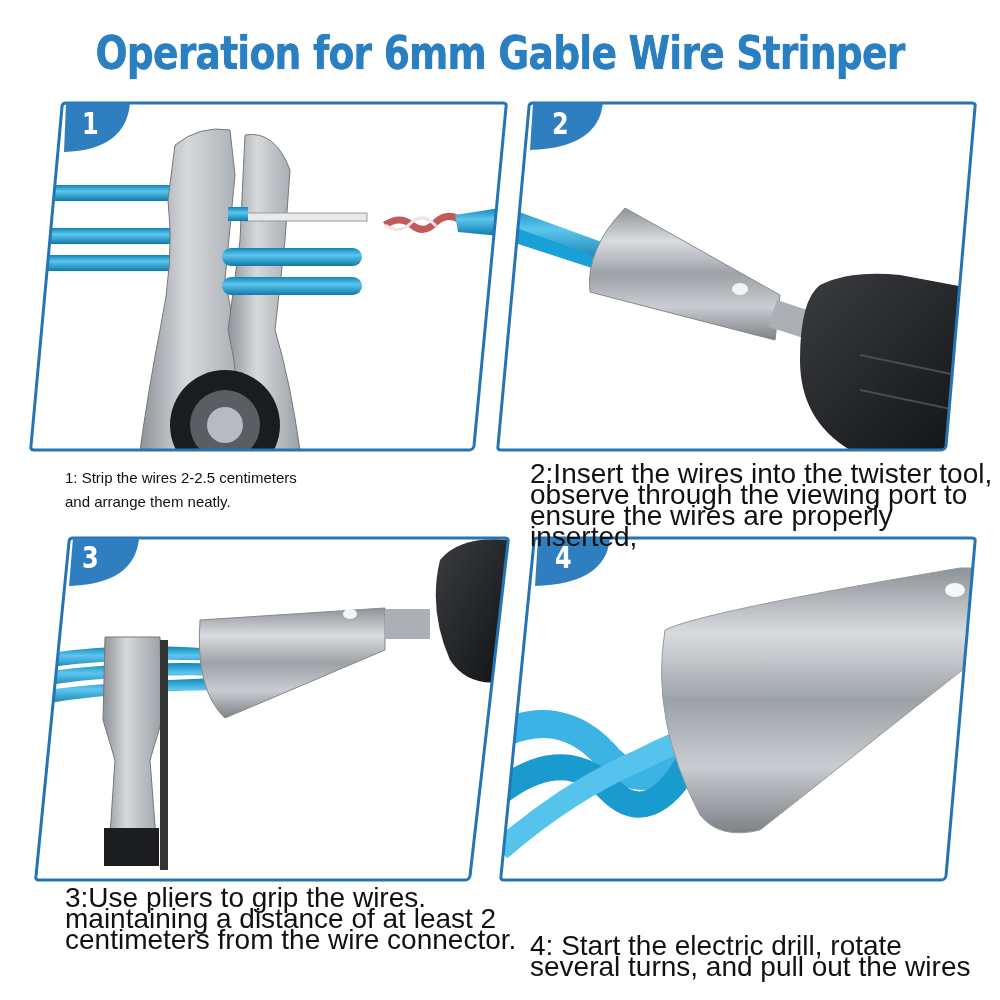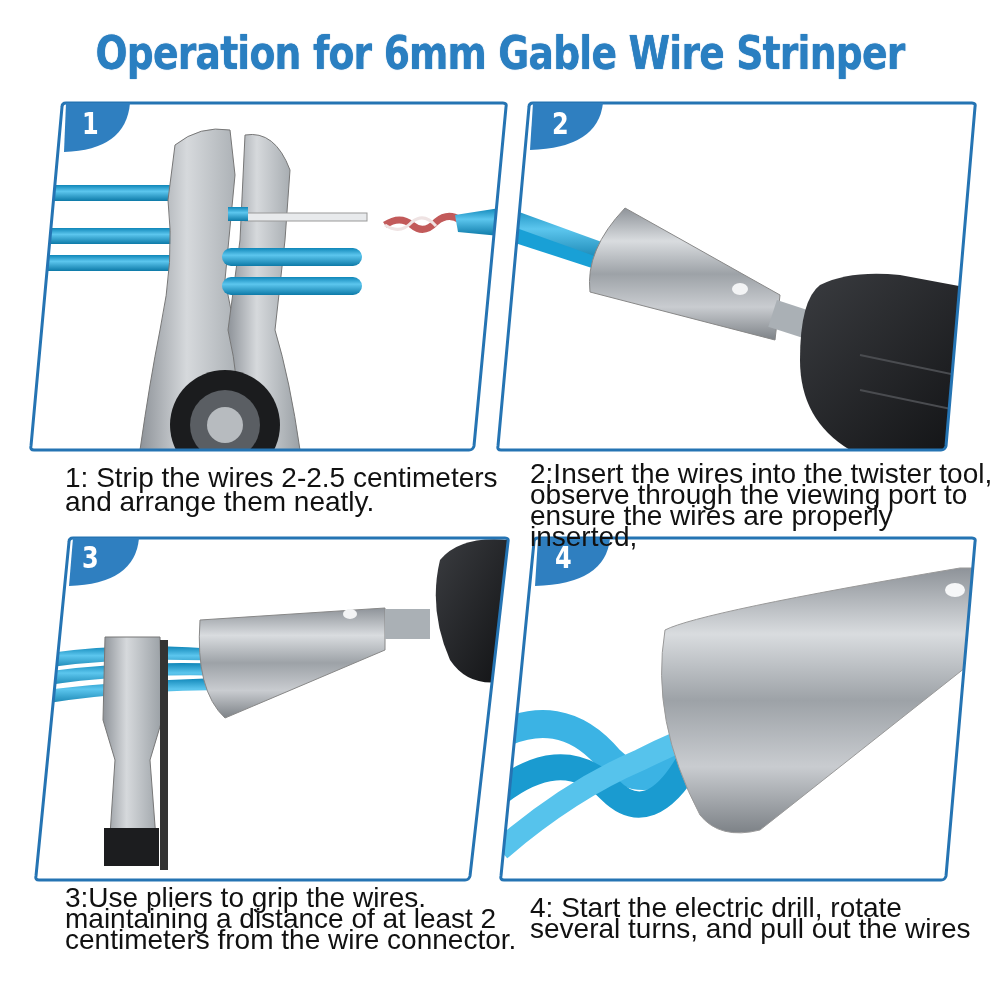--- a/index.html
+++ b/index.html
@@ -10,21 +10,21 @@
     font-family:"DejaVu Sans", sans-serif; font-weight:bold;
     font-size:46px; letter-spacing:-1px; color:#2a7fc1;
     transform:scaleX(0.82); transform-origin:center;
     text-shadow:0 0 1px #1f6fb0;
   }
   .stage { position:absolute; left:0; top:0; width:1000px; height:1000px; }
   .caption {
     position:absolute; color:#111; font-family:"Liberation Sans", sans-serif;
     font-size:28px; line-height:21px; white-space:pre-line;
   }
-  .caption.big { font-size:28px; line-height:24px; }
+  .caption.big { font-size:15px; line-height:24px; }
   .badge-num {
     position:absolute; color:#fff; font-family:"DejaVu Sans", sans-serif;
     font-weight:bold; font-size:30px; transform:scaleX(0.8);
   }
 </style>
 </head>
 <body>
 
 <div class="title">Operation for 6mm Gable Wire Strinper</div>
 
@@ -155,14 +155,14 @@
 <div class="badge-num" style="left:553px; top:540px;">4</div>
 
 <div class="caption big" style="left:65px; top:466px;">1: Strip the wires 2-2.5 centimeters
 and arrange them neatly.</div>
 <div class="caption" style="left:530px; top:463px;">2:Insert the wires into the twister tool,
 observe through the viewing port to
 ensure the wires are properly inserted,</div>
 <div class="caption" style="left:65px; top:887px;">3:Use pliers to grip the wires.
 maintaining a distance of at least 2
 centimeters from the wire connector.</div>
-<div class="caption" style="left:530px; top:897px;">4: Start the electric drill, rotate
+<div class="caption" style="left:530px; top:935px;">4: Start the electric drill, rotate
 several turns, and pull out the wires</div>
 
 </body></html>

